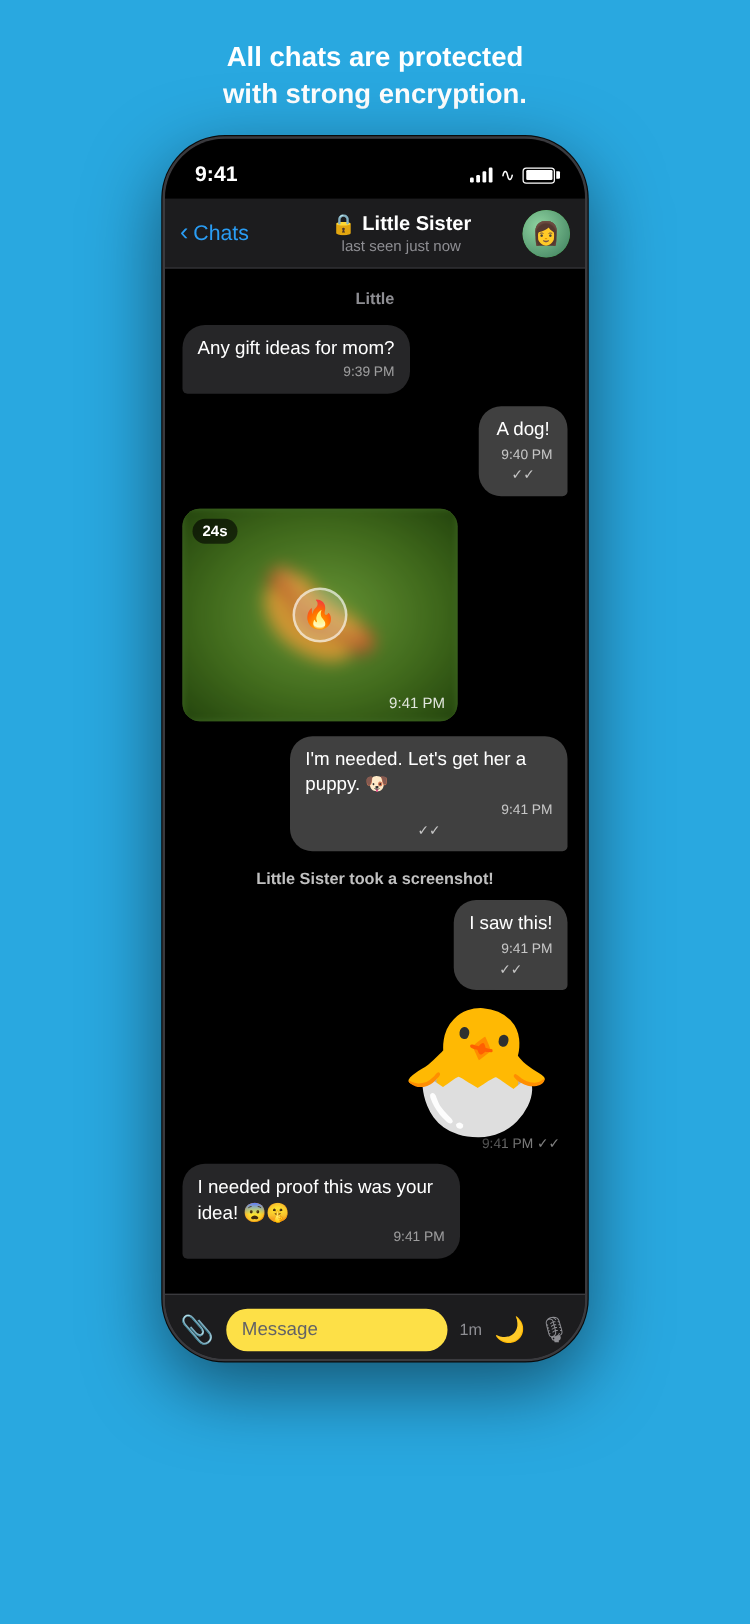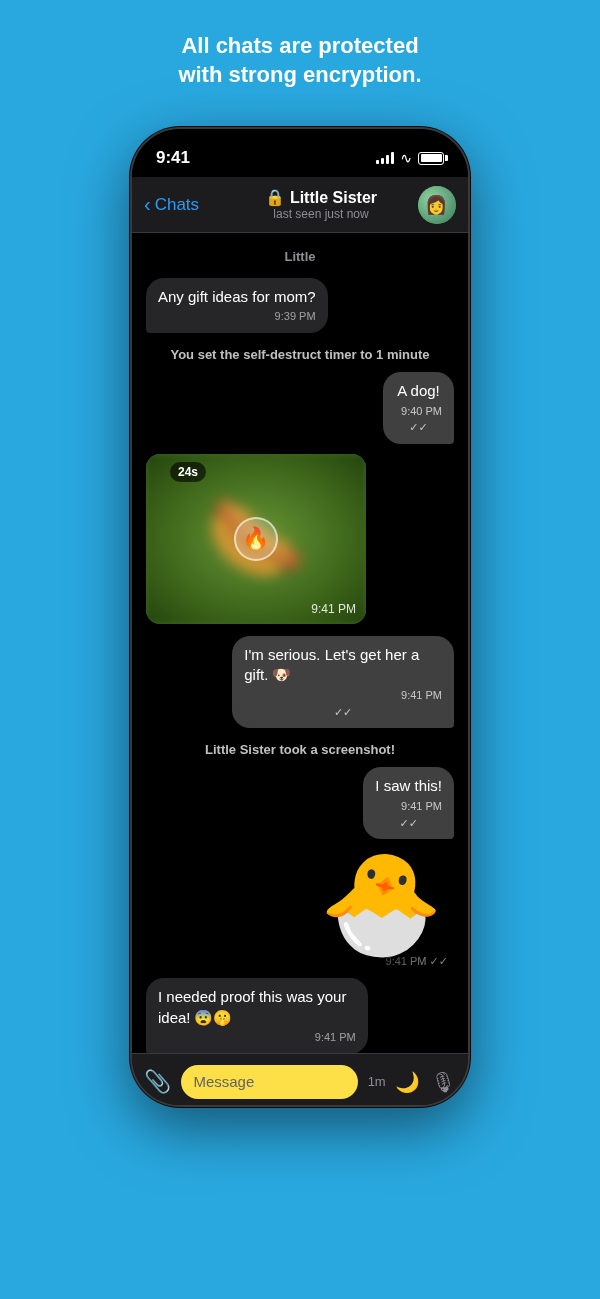--- a/index.html
+++ b/index.html
@@ -31,21 +31,20 @@
 
     .hero-subtitle {
       font-size: 22px;
       font-weight: 700;
       color: #fff;
       line-height: 1.3;
     }
 
     .phone-wrapper {
       width: 340px;
-      margin-top: 18px;
       position: relative;
     }
 
     .phone-frame {
       width: 340px;
       height: 980px;
       background: #1a1a1e;
       border-radius: 50px;
       border: 2px solid #3a3a3e;
       overflow: hidden;
@@ -324,21 +323,21 @@
       border: 2px solid rgba(255,255,255,0.6);
       display: flex;
       align-items: center;
       justify-content: center;
       font-size: 22px;
     }
 
     .media-timer {
       position: absolute;
       top: 8px;
-      left: 24px;
+      left: 8px;
       background: rgba(0,0,0,0.6);
       color: #fff;
       font-size: 12px;
       font-weight: 600;
       padding: 3px 8px;
       border-radius: 10px;
     }
 
     .media-time {
       position: absolute;
@@ -466,23 +465,20 @@
 
       <div class="msg-row incoming">
         <div class="bubble incoming">
           <div class="msg-content">
             <span>Any gift ideas for mom?</span>
             <span class="msg-time">9:39 PM</span>
           </div>
         </div>
       </div>
 
-      <div class="system-msg bold">
-        <span>You set the self-destruct timer to 1 minute</span>
-      </div>
 
       <div class="msg-row outgoing">
         <div class="bubble outgoing">
           <div class="msg-content">
             <span>A dog!</span>
             <span class="msg-time outgoing">9:40 PM</span>
             <span class="check-marks">✓✓</span>
           </div>
         </div>
       </div>
@@ -498,21 +494,21 @@
             </div>
             <div class="media-timer">24s</div>
             <div class="media-time">9:41 PM</div>
           </div>
         </div>
       </div>
 
       <div class="msg-row outgoing">
         <div class="bubble outgoing">
           <div class="msg-content">
-            <span>I'm serious. Let's get her a gift. 🐶</span>
+            <span>I'm needed. Let's get her a puppy. 🐶</span>
             <span class="msg-time outgoing">9:41 PM</span>
             <span class="check-marks">✓✓</span>
           </div>
         </div>
       </div>
 
       <div class="system-msg bold">
         <span>Little Sister took a screenshot!</span>
       </div>
 

